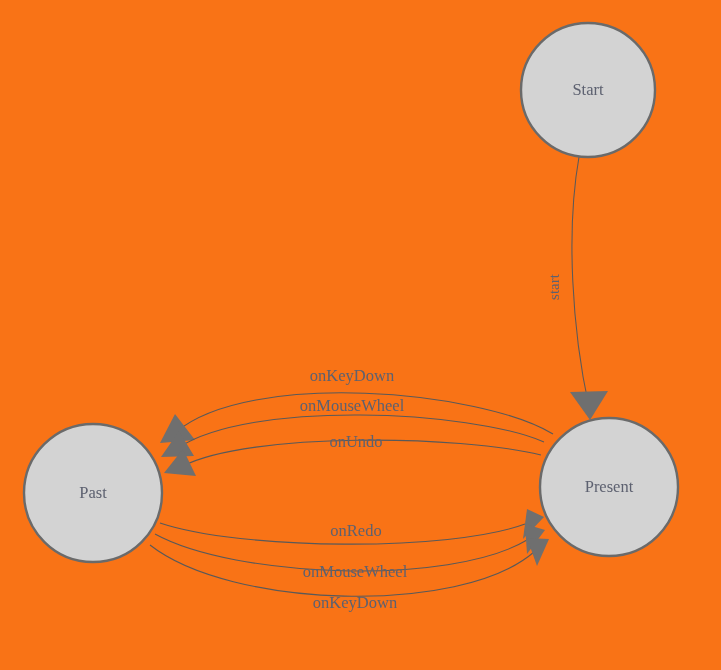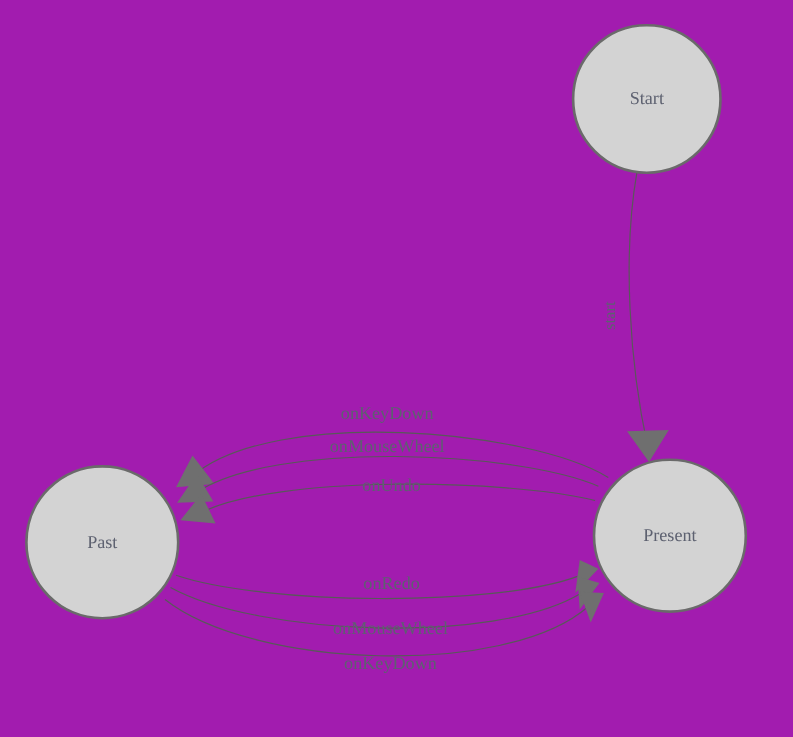--- a/index.html
+++ b/index.html
@@ -4,21 +4,21 @@
 <style>
   html, body {
     margin: 0;
     padding: 0;
     background: #ffffff;
   }
   #canvas {
     position: relative;
     width: 721px;
     height: 670px;
-    background: #a21caf;
+    background: #f97316;
     overflow: hidden;
     font-family: "Liberation Serif", "DejaVu Serif", serif;
     text-align: center;
   }
   #diagram-svg {
     position: absolute;
     left: 0;
     top: 0;
     width: 721px;
     height: 670px;

